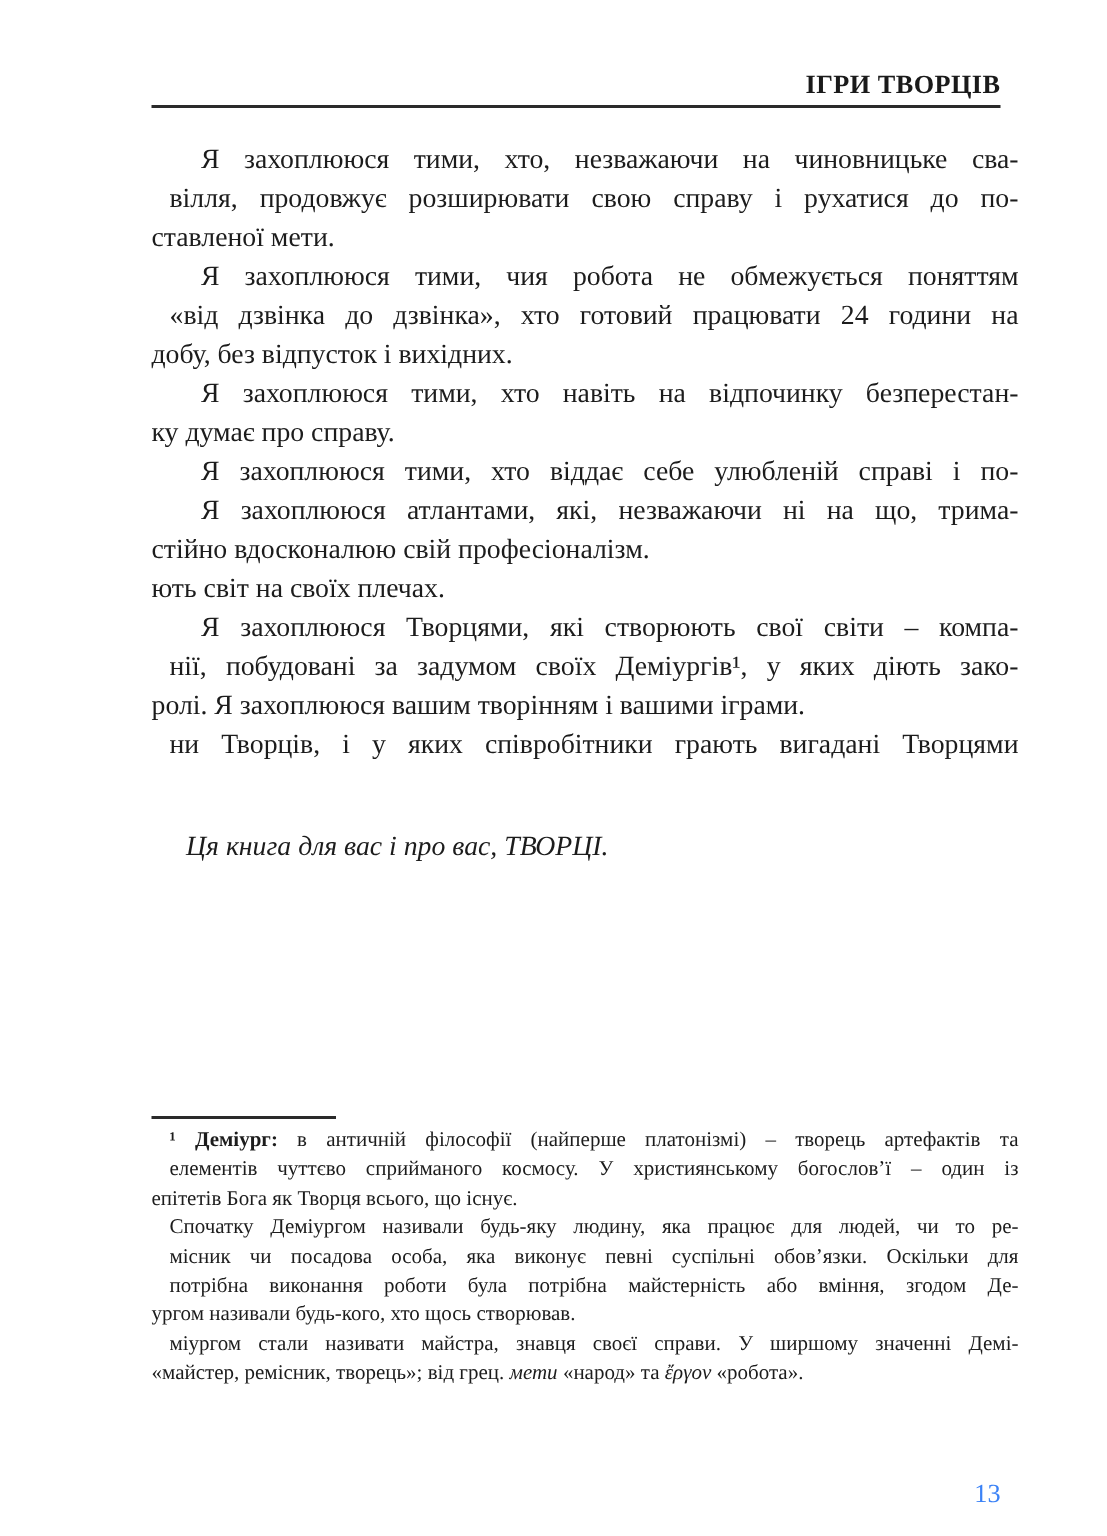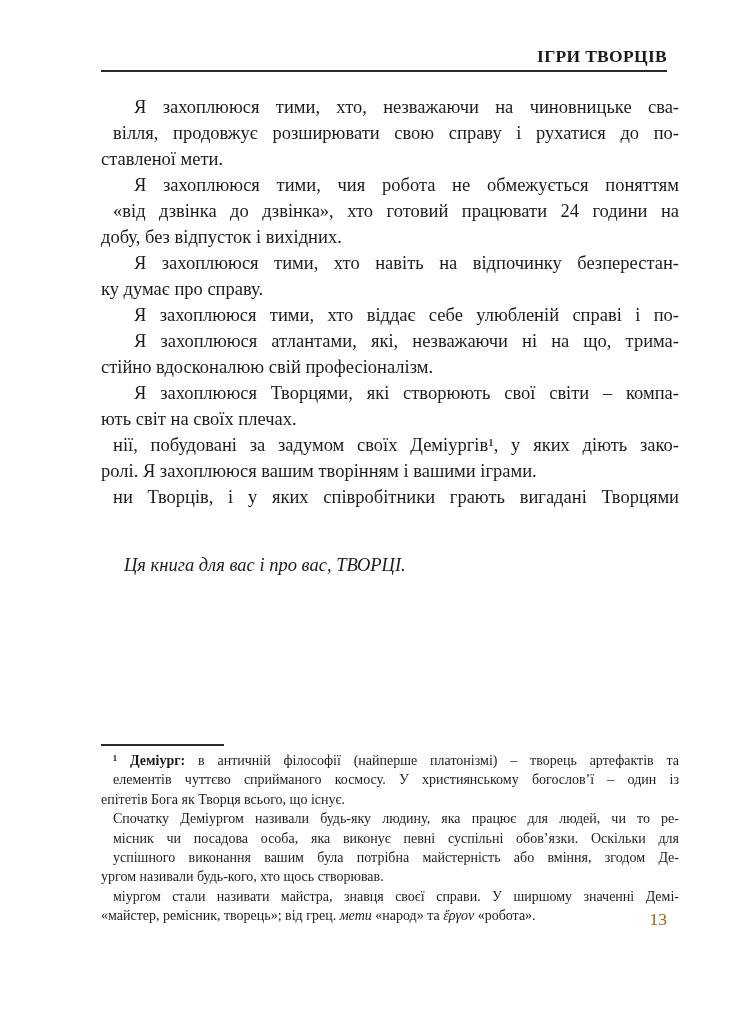--- a/index.html
+++ b/index.html
@@ -84,24 +84,24 @@
     top: 751px;
     left: 0;
     width: 566px;
     font-size: 14px;
     line-height: 19.4px;
   }
   .footnote .b { font-weight: bold; }
   .footnote .i { font-style: italic; }
   .page-number {
     position: absolute;
-    top: 909px;
+    top: 985px;
     right: 0;
     font-size: 17.5px;
-    color: #a16207;
+    color: #3b82f6;
   }
 </style>
 </head>
 <body>
 
 <div class="page">
   <div class="content">
 
     <div class="running-head">ІГРИ ТВОРЦІВ</div>
 
@@ -112,38 +112,38 @@
         <div class="line just">вілля, продовжує розширювати свою справу і рухатися до по-</div>
         <div class="line">ставленої мети.</div>
         <div class="line just indent">Я захоплююся тими, чия робота не обмежується поняттям</div>
         <div class="line just">«від дзвінка до дзвінка», хто готовий працювати 24 години на</div>
         <div class="line">добу, без відпусток і вихідних.</div>
         <div class="line just indent">Я захоплююся тими, хто навіть на відпочинку безперестан-</div>
         <div class="line">ку думає про справу.</div>
         <div class="line just indent">Я захоплююся тими, хто віддає себе улюбленій справі і по-</div>
         <div class="line just indent">Я захоплююся атлантами, які, незважаючи ні на що, трима-</div>
         <div class="line">стійно вдосконалюю свій професіоналізм.</div>
+        <div class="line">ють світ на своїх плечах.</div>
         <div class="line just indent">Я захоплююся Творцями, які створюють свої світи – компа-</div>
-        <div class="line">ють світ на своїх плечах.</div>
         <div class="line just">нії, побудовані за задумом своїх Деміургів¹, у яких діють зако-</div>
         <div class="line">ролі. Я захоплююся вашим творінням і вашими іграми.</div>
         <div class="line just">ни Творців, і у яких співробітники грають вигадані Творцями</div>
       </div>
 
     <div class="dedication">Ця книга для вас і про вас, ТВОРЦІ.</div>
 
     <div class="fn-rule"></div>
 
     <div class="footnote" id="footnote-block">
         <div class="line just"><span class="b">¹ Деміург:</span><span> в античній філософії (найперше платонізмі) – творець артефактів та</span></div>
         <div class="line just"><span>елементів чуттєво сприйманого космосу. У християнському богослов’ї – один із</span></div>
         <div class="line"><span>епітетів Бога як Творця всього, що існує.</span></div>
         <div class="line just"><span>Спочатку Деміургом називали будь-яку людину, яка працює для людей, чи то ре-</span></div>
         <div class="line just"><span>місник чи посадова особа, яка виконує певні суспільні обов’язки. Оскільки для</span></div>
-        <div class="line just"><span>успішного виконання вашим була потрібна майстерність або вміння, згодом Де-</span></div>
+        <div class="line just"><span>потрібна виконання роботи була потрібна майстерність або вміння, згодом Де-</span></div>
         <div class="line"><span>ургом називали будь-кого, хто щось створював.</span></div>
         <div class="line just"><span>міургом стали називати майстра, знавця своєї справи. У ширшому значенні Демі-</span></div>
         <div class="line"><span>«майстер, ремісник, творець»; від грец. </span><span class="i">мети</span><span> «народ» та </span><span class="i">ἔργον</span><span> «робота».</span></div>
       </div>
 
     <div class="page-number">13</div>
 
   </div>
 </div>
 

